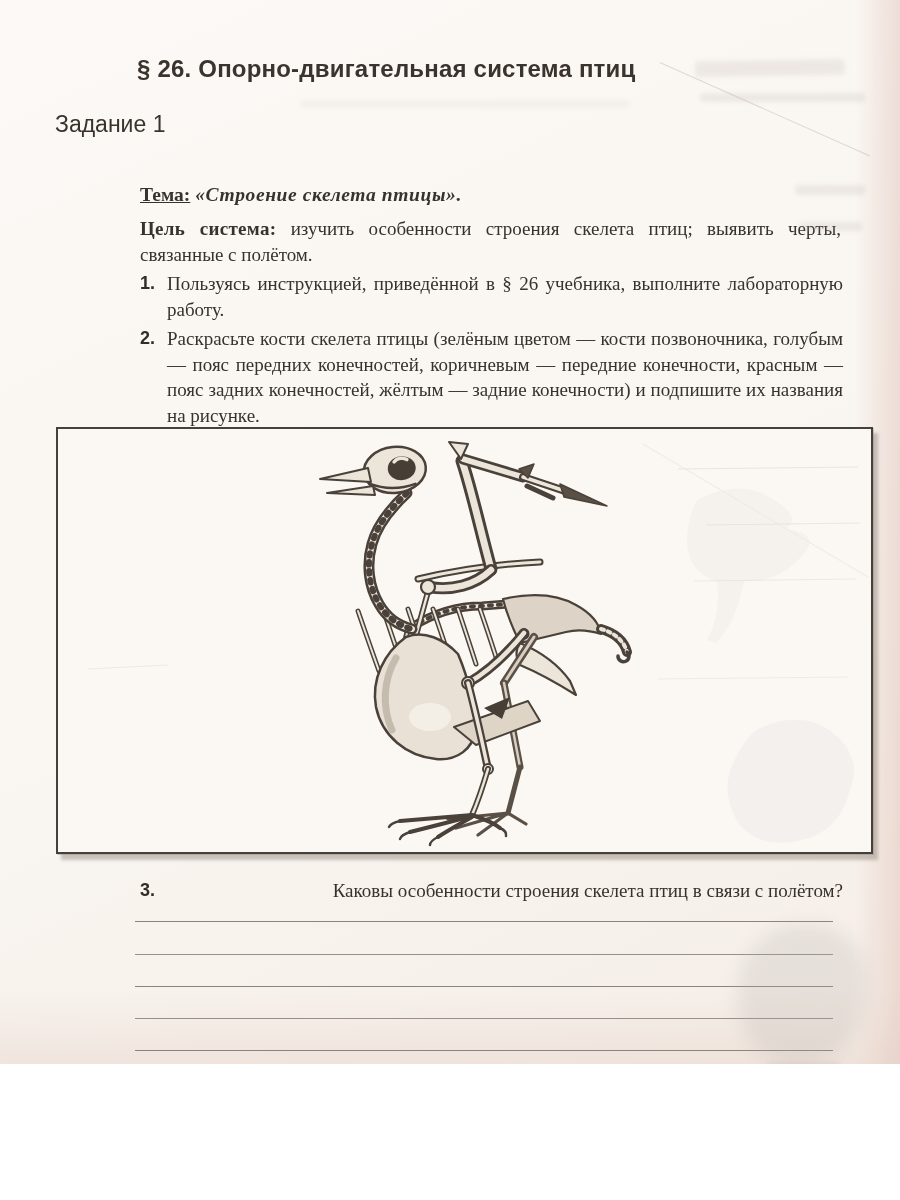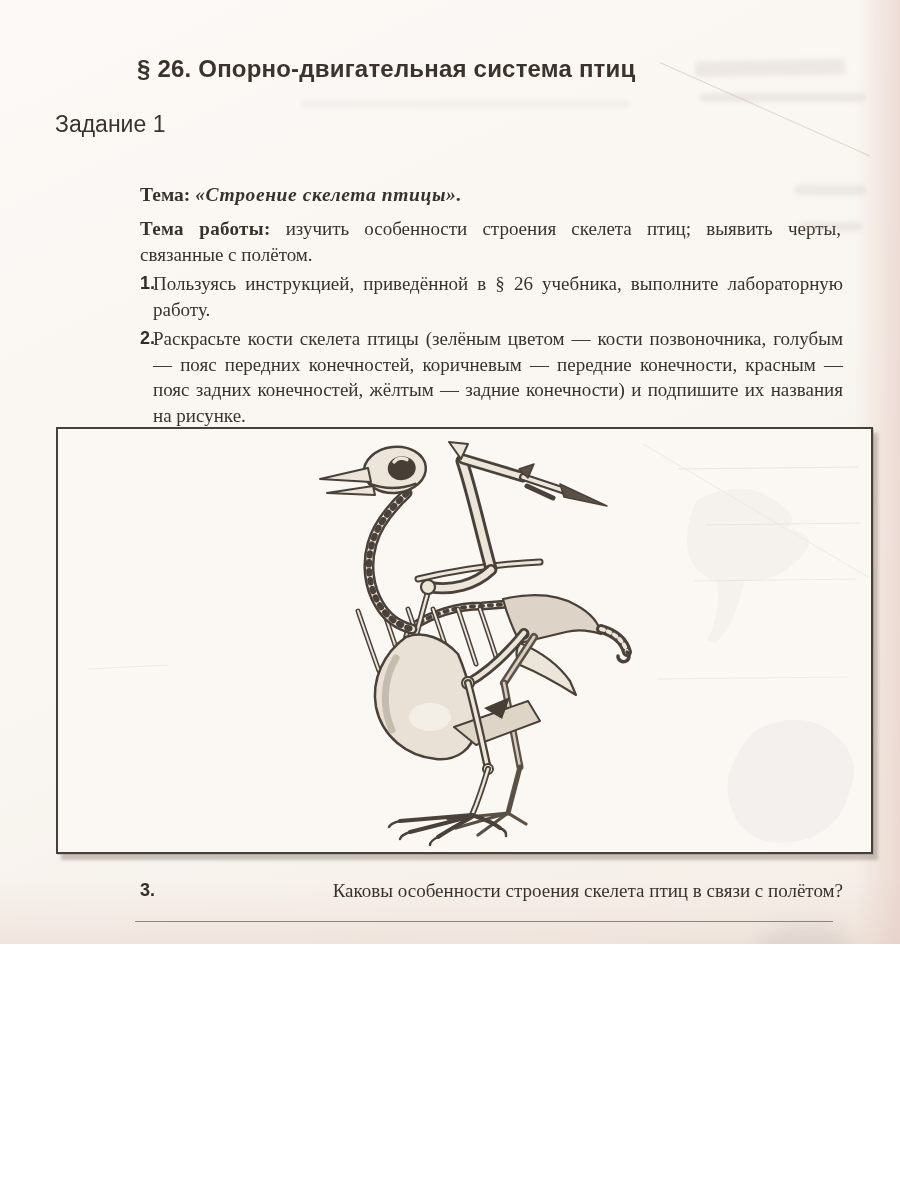--- a/index.html
+++ b/index.html
@@ -1,17 +1,17 @@
 <!DOCTYPE html>
 <html><head>
 <meta charset="utf-8">
 <style>
   html,body{margin:0;padding:0;}
   .page{
-    position:relative; width:900px; height:944px; overflow:hidden;
+    position:relative; width:900px; height:1064px; overflow:hidden;
     background:
       linear-gradient(to left, rgba(226,199,190,.55) 0%, rgba(226,199,190,0) 5%),
       linear-gradient(to bottom, rgba(233,216,206,0) 93%, rgba(226,204,194,.35) 100%),
       linear-gradient(155deg,#fcf9f6 0%,#f9f5f0 55%,#f5eee7 100%);
     font-family:"Liberation Serif", serif; color:#38322c;
   }
   .abs{position:absolute;}
   .doc-title{
     left:137px; top:55px; font-family:"Liberation Sans", sans-serif;
     font-weight:700; font-size:24px; letter-spacing:.2px; color:#3b332d;
@@ -19,30 +19,30 @@
   }
   .task-heading{
     left:55px; top:111px; font-family:"Liberation Sans", sans-serif;
     font-weight:400; font-size:23px; color:#3a332d;
   }
   .intro{
     left:140px; top:150px; font-family:"Liberation Sans", sans-serif;
     font-size:19px; color:#453e38;
   }
   .theme{ left:140px; top:184px; font-size:19.5px; }
-  .theme .lbl{ font-weight:700; }
+  .theme .lbl{ font-weight:700;text-decoration:underline; }
   .theme .val{ font-weight:700; font-style:italic; letter-spacing:.6px;margin-top:23px;}
   .goal{ left:140px; top:216px; width:701px; font-size:19px; line-height:25.5px; text-align:justify;}
   .goal .lbl{ font-weight:700; letter-spacing:.3px;}
   .qitem{ left:140px; width:703px; font-size:19px; line-height:25.5px;}
   .qitem .num{
     position:absolute; left:0; top:0; font-family:"Liberation Sans", sans-serif;
     font-weight:700; font-size:18px; line-height:25.5px; color:#332d28;
   }
-  .qitem .txt{ display:block; margin-left:13px; text-align:justify;}
+  .qitem .txt{ display:block; margin-left:27px; text-align:justify;}
   .qitem.q3 .txt{ text-align:right;}
   .figure-frame{
     left:56px; top:427px; width:813px; height:423px;
     background:#fbf8f3; border:2.5px solid #45403a;
     box-shadow:5px 6px 3px rgba(124,113,102,.38), 1px 1px 0 rgba(90,80,70,.25);
   }
   .figure-frame svg{ display:block; width:100%; height:100%; }
   .answer-line{
     left:135px; width:698px; height:0; border-top:1.3px solid #8d8379;
   }
@@ -72,21 +72,21 @@
 
   <div class="abs task-heading">Задание 1</div>
 
 
   <div class="abs theme">
     <span class="lbl">Тема:</span>
     <span class="val">«Строение скелета птицы».</span>
   </div>
 
   <div class="abs goal">
-    <span class="lbl">Тема работы:</span>
+    <span class="lbl">Цель система:</span>
     <span>изучить особенности строения скелета птиц; выявить черты, связанные с полётом.</span>
   </div>
 
   <div class="abs qitem" style="top:271px;">
     <span class="num">1.</span>
     <span class="txt">Пользуясь инструкцией, приведённой в § 26 учебника, выполните лабораторную работу.</span>
   </div>
 
   <div class="abs qitem" style="top:326px;">
     <span class="num">2.</span>

